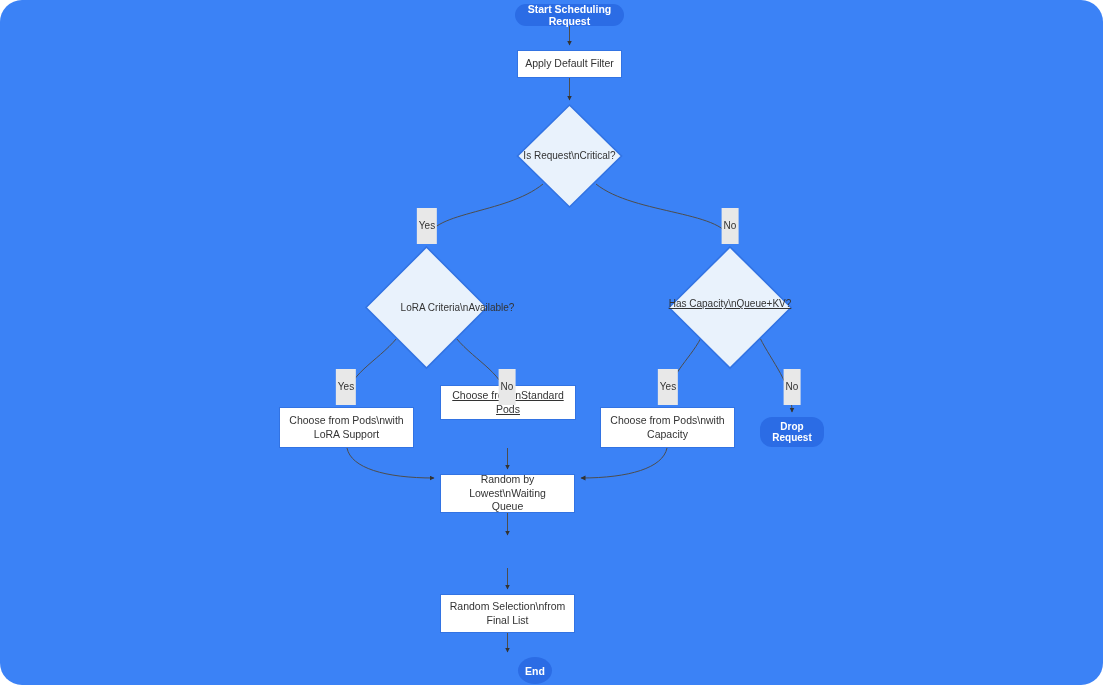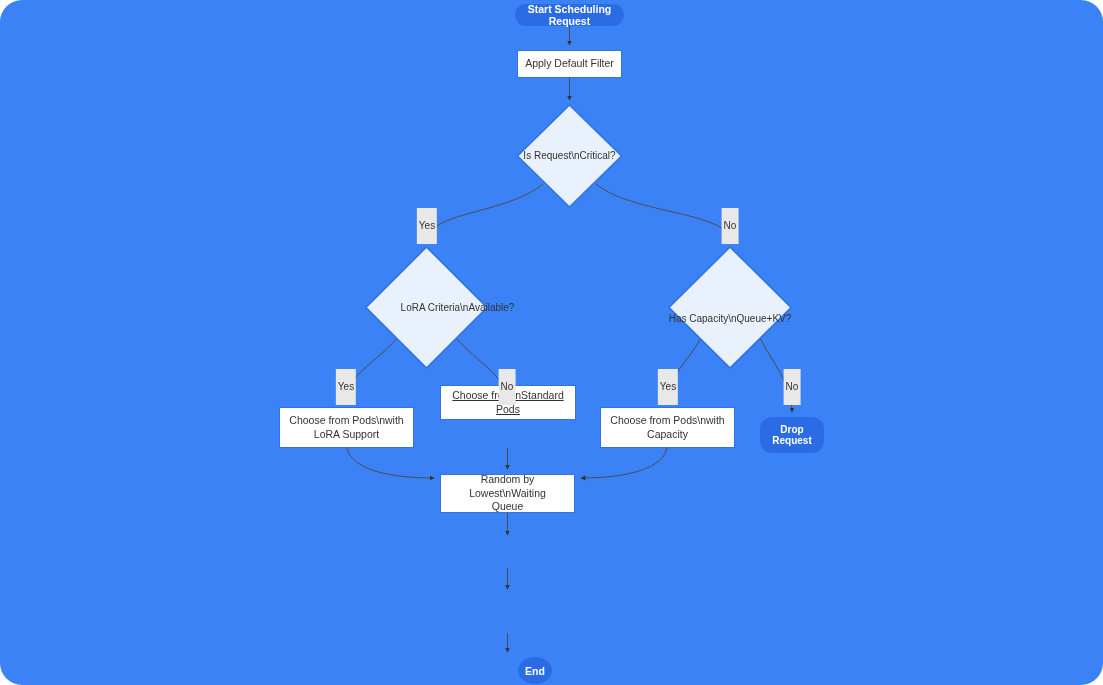--- a/index.html
+++ b/index.html
@@ -115,47 +115,51 @@
   </div>
 
   <div class="node process" style="left:517px; top:50px; width:105px; height:28px;">
     <span class="lbl">Apply Default Filter</span>
   </div>
 
   <div class="decision-label" style="left:509px; top:149px; width:121px;">Is Request\nCritical?</div>
 
   <div class="decision-label" style="left:361px; top:301px; width:131px;margin-left:31px;">LoRA Criteria\nAvailable?</div>
 
-  <div class="decision-label" style="left:660px; top:312px; width:140px;">Has Capacity\nQueue+KV?</div>
+  <div class="decision-label" style="left:660px; top:297px; width:140px;text-decoration:underline;">Has Capacity\nQueue+KV?</div>
 
   <div class="node process" style="left:279px; top:407px; width:135px; height:41px;">
     <span class="lbl">Choose from Pods\nwith
 LoRA Support</span>
   </div>
 
   <div class="node process" style="left:440px; top:385px; width:136px; height:35px;text-decoration:underline;">
     <span class="lbl">Choose from\nStandard
 Pods</span>
   </div>
 
   <div class="node process" style="left:600px; top:407px; width:135px; height:41px;">
     <span class="lbl">Choose from Pods\nwith
 Capacity</span>
   </div>
 
-  <div class="node stadium" style="left:760px; top:417px; width:64px; height:36px; border-radius:12px; font-size:10px;">
+  <div class="node stadium" style="left:760px; top:417px; width:64px; height:30px; border-radius:12px; font-size:10px;">
     <span class="lbl">Drop Request</span>
   </div>
 
   <div class="node process" style="left:440px; top:474px; width:135px; height:39px;">
     <span class="lbl">Random by Lowest\nWaiting
 Queue</span>
   </div>
 
 
+  <div class="node process" style="left:440px; top:594px; width:135px; height:39px;">
+    <span class="lbl">Random Selection\nfrom
+Final List</span>
+  </div>
 
   <div class="node stadium" style="left:490px; top:657px; width:34px; height:27px; border-radius:50%;margin-left:28px;">
     <span class="lbl">End</span>
   </div>
 
   <span class="edge-label" style="left:427px; top:226px;">Yes</span>
   <span class="edge-label" style="left:730px; top:226px;">No</span>
   <span class="edge-label" style="left:346px; top:387px;">Yes</span>
   <span class="edge-label" style="left:507px; top:387px;">No</span>
   <span class="edge-label" style="left:668px; top:387px;">Yes</span>

